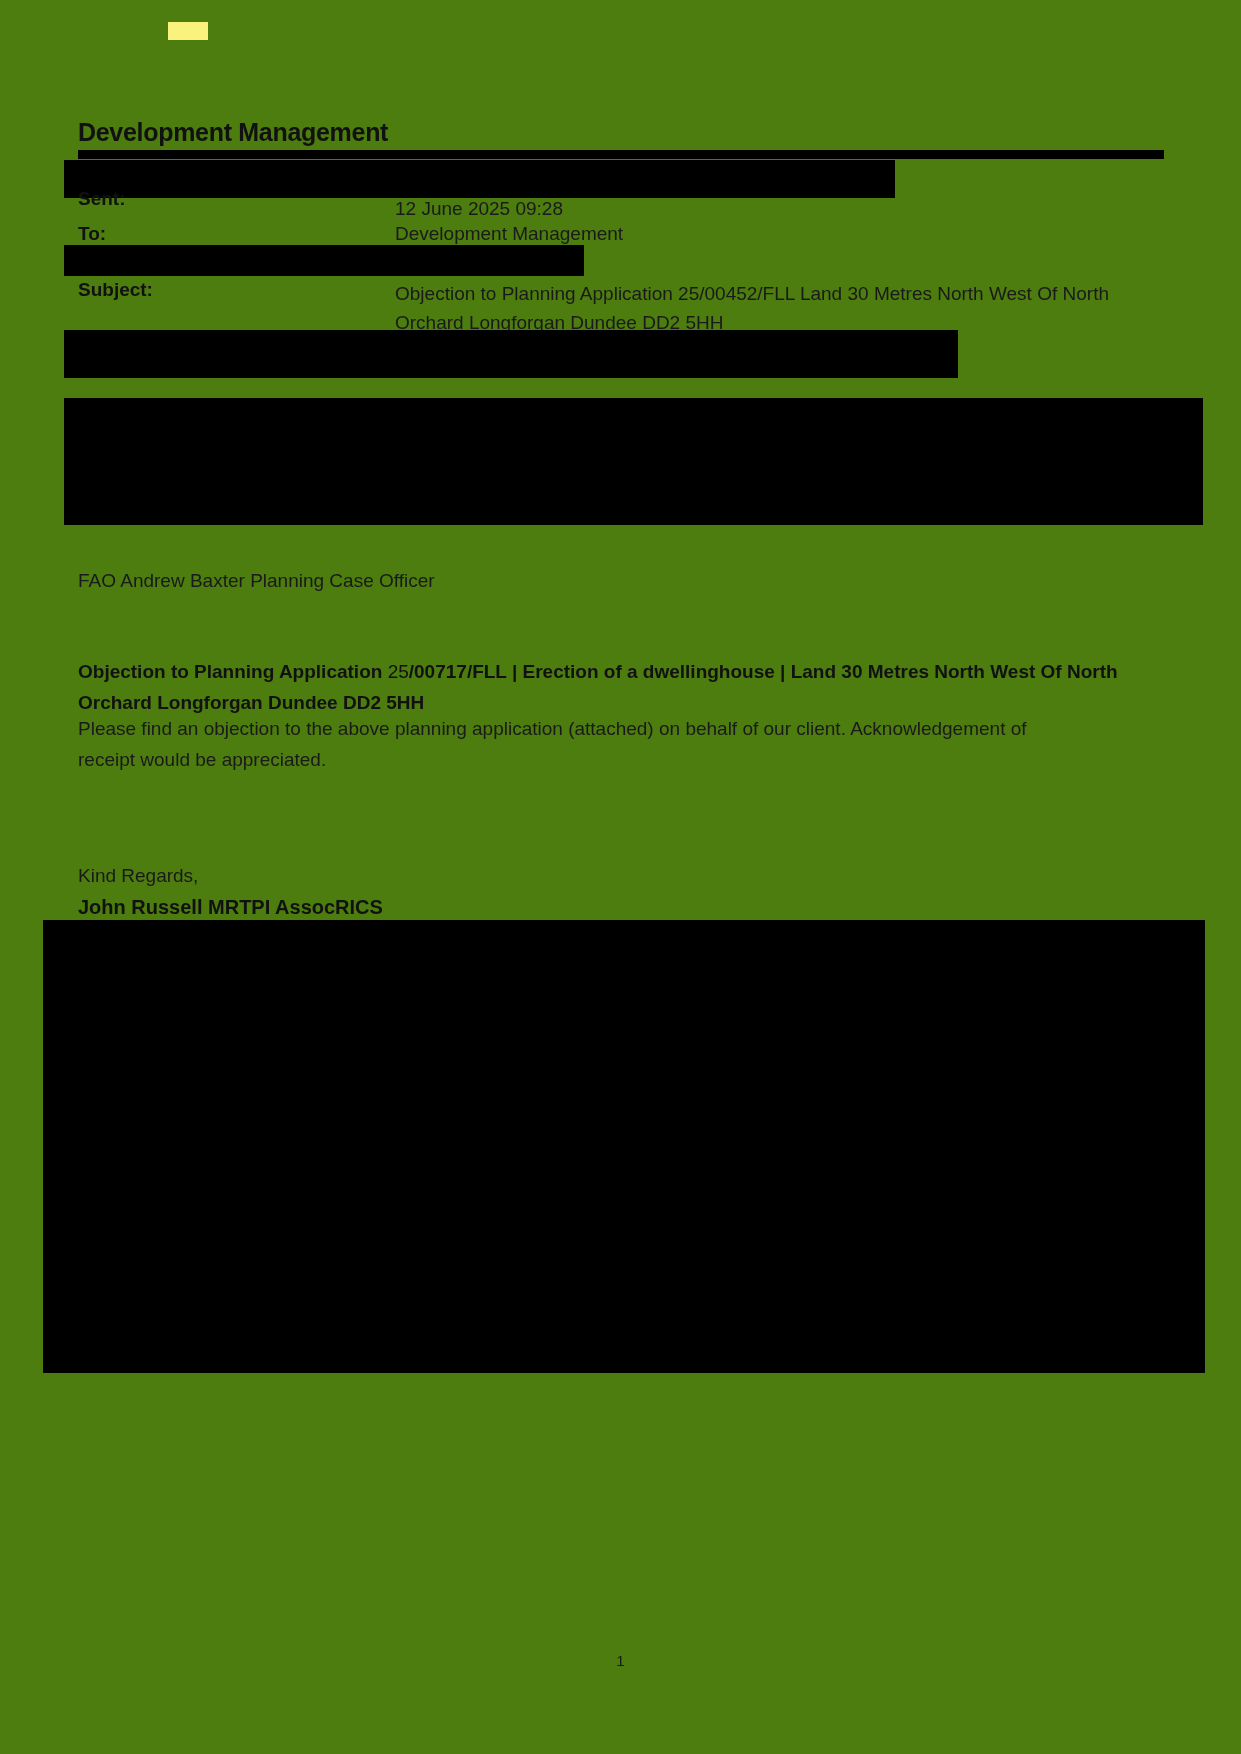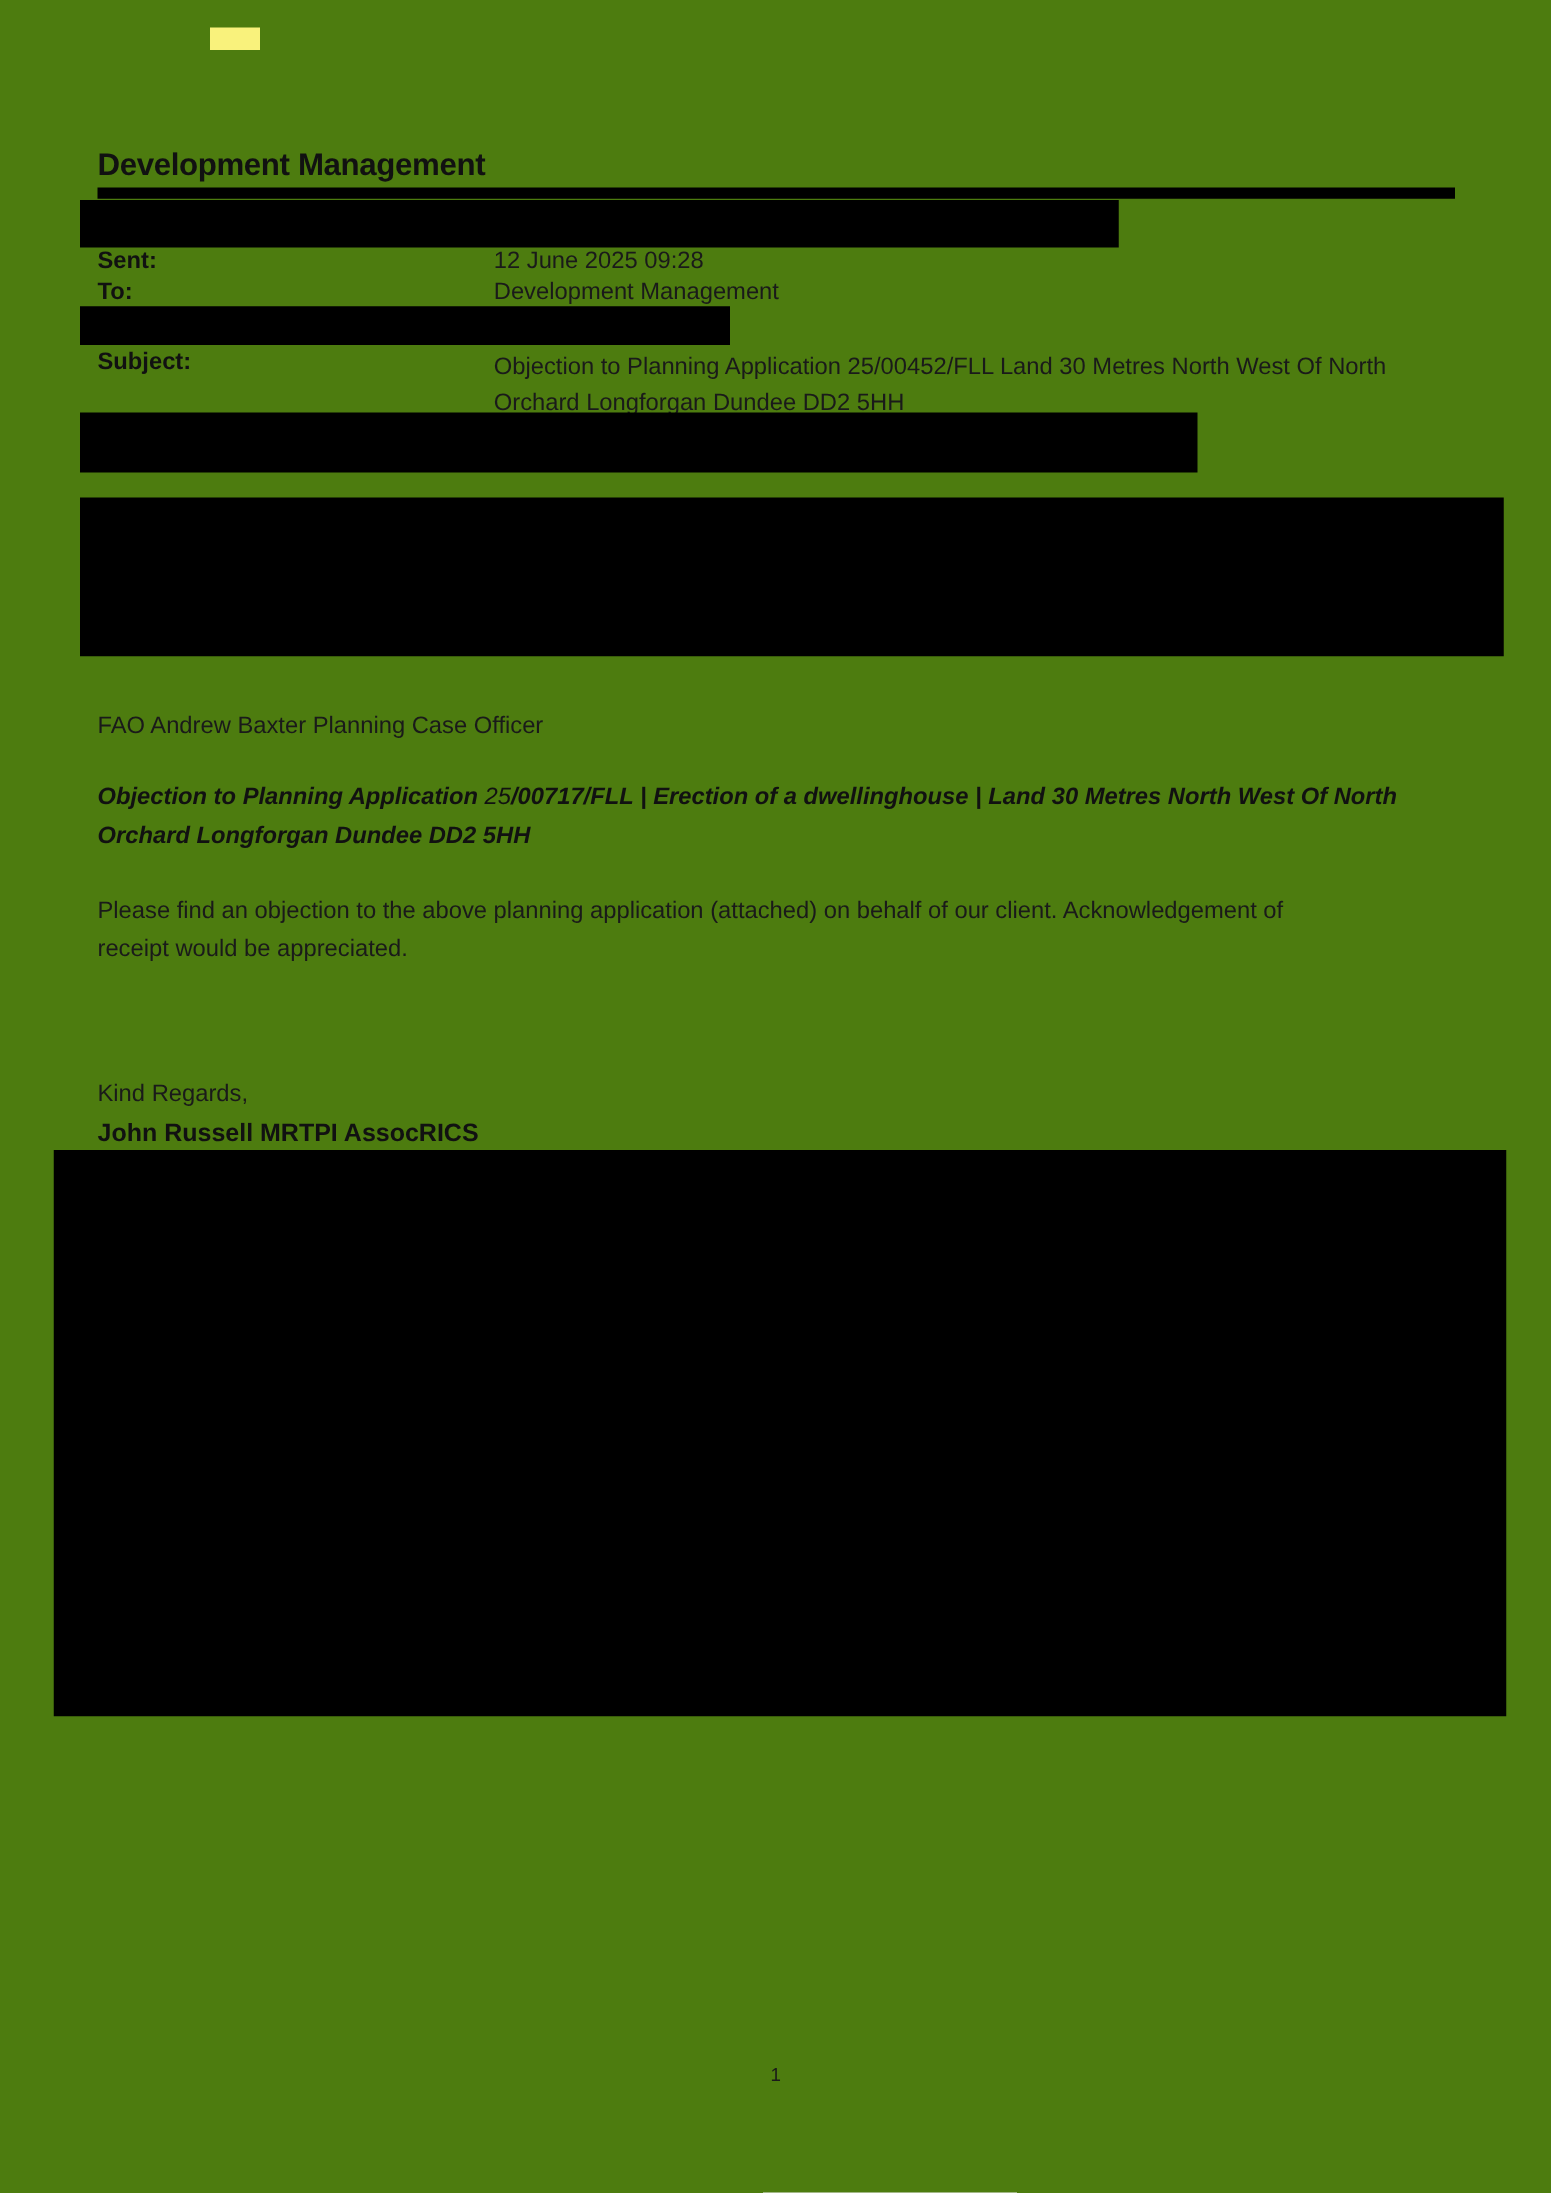--- a/index.html
+++ b/index.html
@@ -76,38 +76,38 @@
 
 <div class="page">
 
   <div class="highlight-mark" style="left:168px; top:22px; width:40px; height:18px;"></div>
 
   <div class="doc-title">Development Management</div>
   <div class="title-rule"></div>
 
   <div class="redaction" style="left:64px; top:160px; width:831px; height:38px;"></div>
 
-  <div class="hdr-label" style="top:198px;">Sent:</div>
+  <div class="hdr-label" style="top:188px;">Sent:</div>
   <div class="hdr-value" style="top:198px;">12 June 2025 09:28</div>
 
   <div class="hdr-label" style="top:223px;">To:</div>
   <div class="hdr-value" style="top:223px;">Development Management</div>
 
   <div class="redaction" style="left:64px; top:245px; width:520px; height:31px;"></div>
 
   <div class="hdr-label" style="top:279px;">Subject:</div>
   <div class="hdr-value subject-value" style="top:279px;">Objection to Planning Application 25/00452/FLL Land 30 Metres North West Of North Orchard Longforgan Dundee DD2 5HH</div>
 
   <div class="redaction" style="left:64px; top:330px; width:894px; height:48px;"></div>
 
   <div class="redaction" style="left:64px; top:398px; width:1139px; height:127px;"></div>
 
   <div class="body-text" style="top:565px;">FAO Andrew Baxter Planning Case Officer</div>
 
-  <div class="body-text objection-heading" style="top:622px;font-style:italic;"><span>Objection to Planning Application </span><span class="regular">25</span><span>/00717/FLL | Erection of a dwellinghouse | Land 30 Metres North West Of North Orchard Longforgan Dundee DD2 5HH</span></div>
+  <div class="body-text objection-heading" style="top:656px;"><span>Objection to Planning Application </span><span class="regular">25</span><span>/00717/FLL | Erection of a dwellinghouse | Land 30 Metres North West Of North Orchard Longforgan Dundee DD2 5HH</span></div>
 
   <div class="body-text paragraph" style="top:713px;">Please find an objection to the above planning application (attached) on behalf of our client. Acknowledgement of receipt would be appreciated.</div>
 
   <div class="body-text" style="top:860px;">Kind Regards,</div>
 
   <div class="body-text signature" style="top:892px;">John Russell MRTPI AssocRICS</div>
 
   <div class="redaction" style="left:43px; top:920px; width:1162px; height:453px;"></div>
 
   <div class="page-number">1</div>

